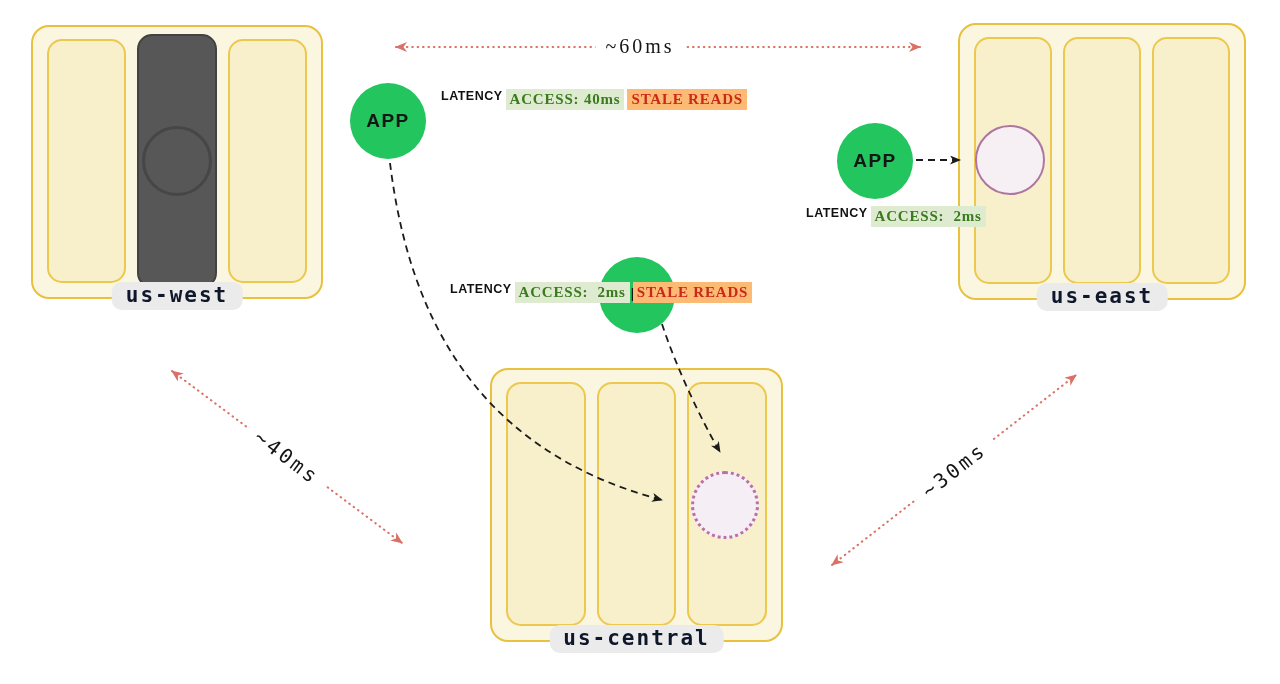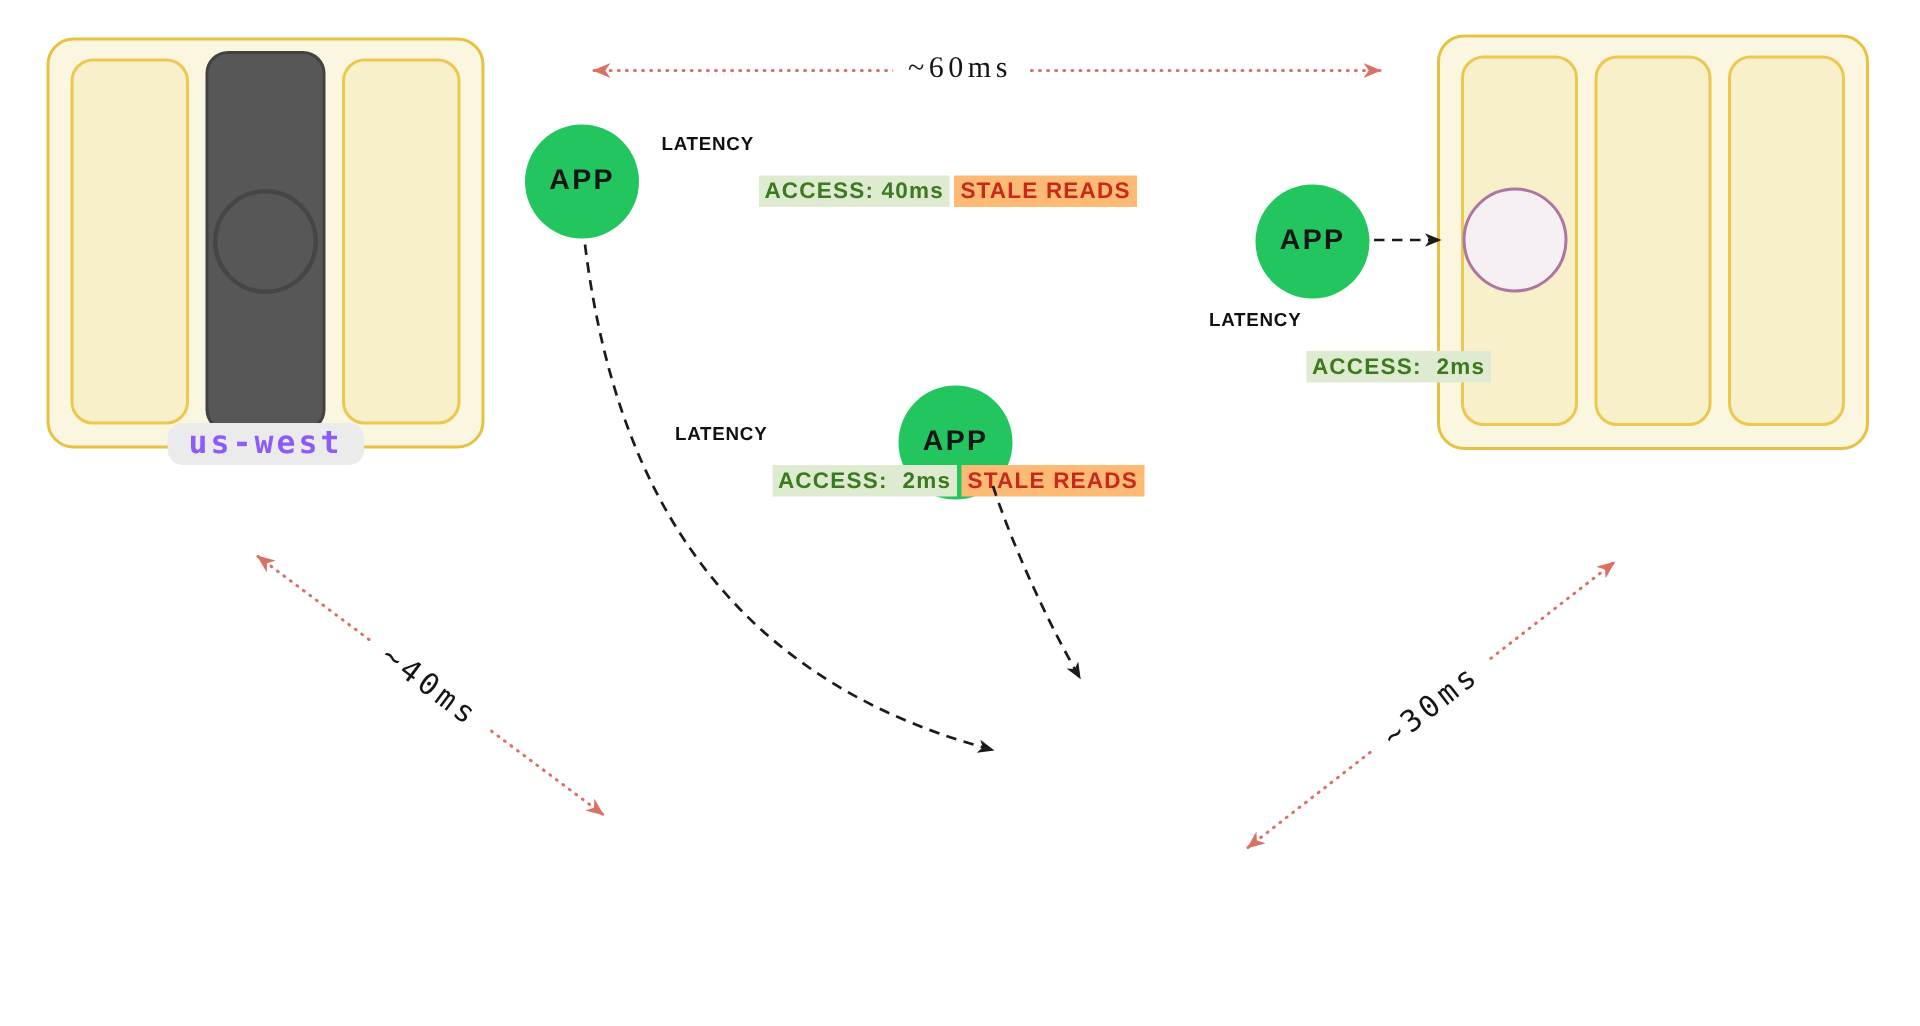--- a/index.html
+++ b/index.html
@@ -5,37 +5,37 @@
   html,body{margin:0;padding:0;background:#fff;}
   .canvas{position:relative;width:1280px;height:684px;background:#ffffff;overflow:hidden;
           font-family:"Liberation Sans","DejaVu Sans",sans-serif;}
 
   
   .region{position:absolute;background:#FBF6E0;border:2px solid #E7C13F;border-radius:18px;box-sizing:border-box;}
   .bars{position:absolute;left:0;top:0;right:0;bottom:0;display:flex;gap:11px;padding:12px 14px 14px;box-sizing:border-box;}
   .bar{flex:1;background:#F7F0CA;border:2px solid #EDC84E;border-radius:15px;box-sizing:border-box;}
   .bar-dark{background:#575757;border-color:#424242;margin:-5px 0;display:flex;align-items:center;justify-content:center;}
   .ring{width:64px;height:64px;border:3px solid #464646;border-radius:50%;}
-  .pill{position:absolute;left:50%;bottom:-13px;transform:translateX(-50%);background:#EBEBEB;color:#8b5cf6;
+  .pill{position:absolute;left:50%;bottom:-13px;transform:translateX(-50%);background:#EBEBEB;color:#0f172a;
         border-radius:10px;padding:1px 14px 3px;white-space:nowrap;
         font-family:"DejaVu Sans Mono","Liberation Mono",monospace;font-weight:bold;font-size:21px;letter-spacing:2px;}
   .data-circle{position:absolute;border-radius:50%;box-sizing:border-box;}
   .circle-solid{width:70px;height:70px;background:#F6F0F5;border:2px solid #AF75A1;}
   .circle-dotted{width:68px;height:68px;background:#F5EEF4;border:3px dotted #BC6FA6;}
 
   
   .app{position:absolute;width:76px;height:76px;border-radius:50%;background:#22c55e;
        display:flex;align-items:center;justify-content:center;
        font-weight:bold;font-size:19px;letter-spacing:1.5px;color:#161616;}
 
   
   .panel{position:absolute;display:flex;flex-direction:row;align-items:flex-start;gap:3px;}
   .panel-title{width:100%;text-align:center;font-weight:bold;font-size:12.5px;letter-spacing:.5px;color:#111;}
-  .badge{font-family:Liberation Sans, sans-serif;font-weight:bold;font-size:15px;
-         letter-spacing:.8px;padding:2px 4px;white-space:pre;width:max-content;margin-top:28px;}
+  .badge{font-family:Liberation Serif, serif;font-weight:bold;font-size:15px;
+         letter-spacing:.8px;padding:2px 4px;white-space:pre;width:max-content;}
   .badge-access{background:#DEEBD1;color:#3B7A1E;}
   .badge-stale{background:#fdba74;color:#C9291B;}
 
   
   .link-label{position:absolute;font-family:"DejaVu Sans Mono","Liberation Mono",monospace;font-size:20px;
               letter-spacing:3px;color:#151515;background:#fff;padding:0 10px;white-space:nowrap;z-index:6;}
   #label-60{left:640px;top:46px;transform:translate(-50%,-50%);font-family:Liberation Serif, serif;}
   #label-40{left:287px;top:457px;transform:translate(-50%,-50%) rotate(37deg);}
   #label-30{left:954px;top:470px;transform:translate(-50%,-50%) rotate(-38deg);}
 
@@ -60,22 +60,32 @@
     <div class="pill">us-west</div>
   </div>
 
   <div class="region" style="left:958px;top:23px;width:288px;height:277px;">
     <div class="bars">
       <div class="bar"></div>
       <div class="bar"></div>
       <div class="bar"></div>
     </div>
     <div class="data-circle circle-solid" style="left:15px;top:100px;"></div>
+    <div class="pill">us-east</div>
   </div>
 
+  <div class="region" style="left:490px;top:368px;width:293px;height:274px;">
+    <div class="bars">
+      <div class="bar"></div>
+      <div class="bar"></div>
+      <div class="bar"></div>
+    </div>
+    <div class="data-circle circle-dotted" style="left:199px;top:101px;"></div>
+    <div class="pill">us-central</div>
+  </div>
 
   <div class="app" style="left:350px;top:83px;">APP</div>
   <div class="app" style="left:599px;top:257px;">APP</div>
   <div class="app" style="left:837px;top:123px;">APP</div>
 
   <div class="panel" style="left:441px;top:89px;">
     <div class="panel-title">LATENCY</div>
     <div class="badge badge-access">ACCESS: 40ms</div>
     <div class="badge badge-stale">STALE READS</div>
   </div>

